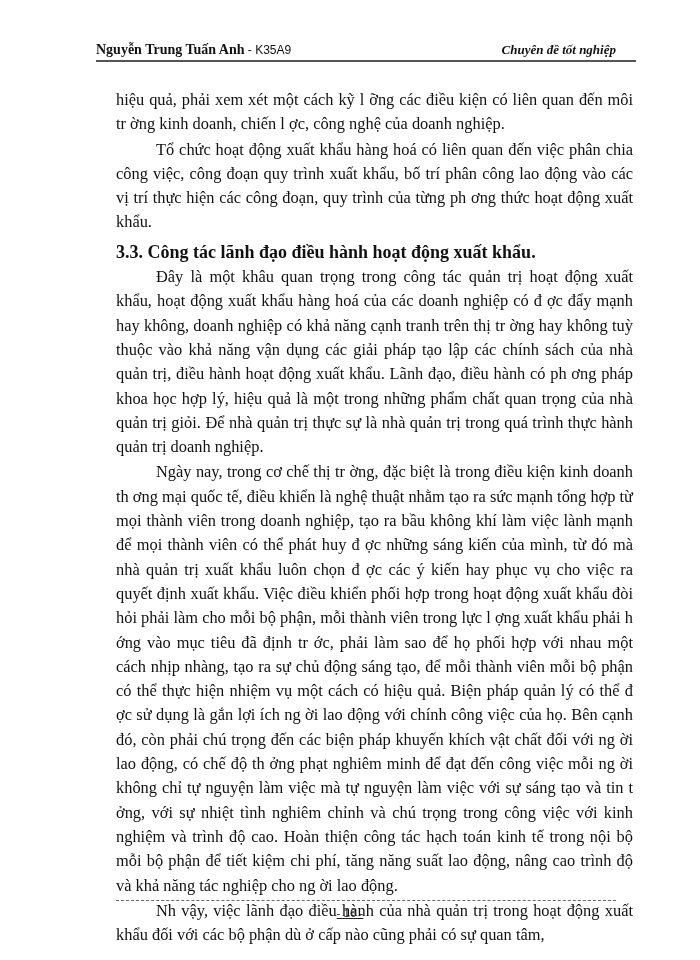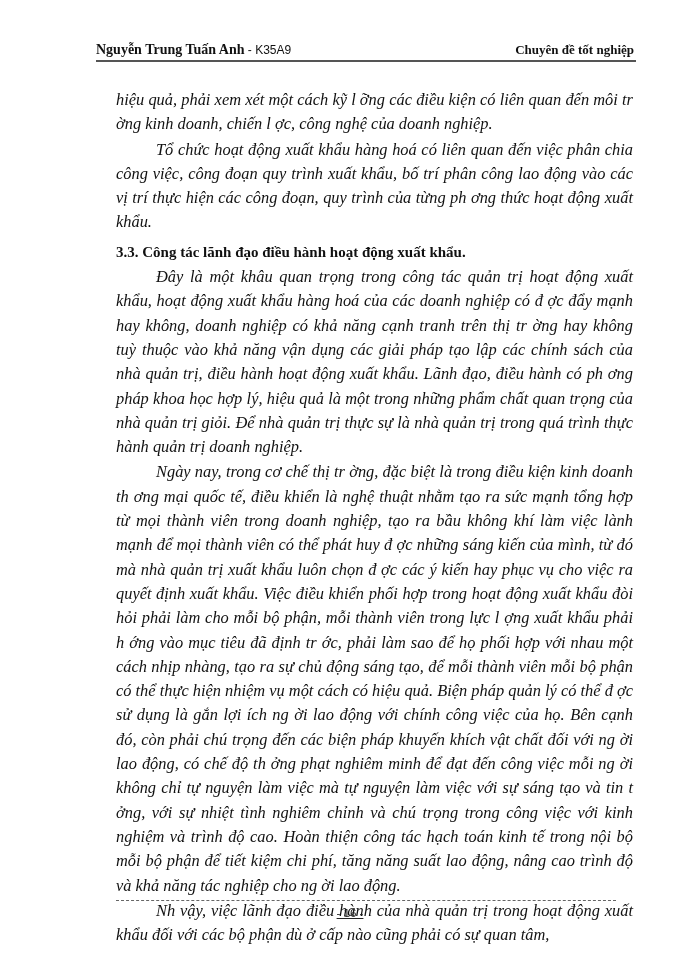--- a/index.html
+++ b/index.html
@@ -4,28 +4,28 @@
 <style>
   html, body { margin: 0; padding: 0; background: #ffffff; }
   body { width: 700px; height: 960px; position: relative; overflow: hidden;
          font-family: "Liberation Serif", "DejaVu Serif", serif; color: #111; }
   .page { position: absolute; left: 0; top: 0; width: 608px; height: 960px; background: #fff; }
   .header { position: absolute; left: 96px; top: 40px; width: 540px; height: 20px;
             border-bottom: 2px solid #555; }
   .header-left { position: absolute; left: 0; bottom: 2px; font-size: 14px; font-weight: bold;
                  white-space: nowrap; }
   .header-left .code { font-weight: normal; font-family: "Liberation Sans", sans-serif; font-size: 12px; }
-  .header-right { position: absolute; right: 2px; bottom: 2px; font-size: 13px; 
+  .header-right { position: absolute; right: 20px; bottom: 2px; font-size: 13px; font-style: italic;
                   font-weight: bold; white-space: nowrap; }
   .body { position: absolute; left: 116px; top: 88px; width: 517px; font-size: 16.4px;
           line-height: 24.3px; text-align: justify; }
-  .para { margin: 0; text-indent: 0; font-style: italic; }
+  .para { margin: 0; text-indent: 0; }
   .para.indent { text-indent: 40px; }
   .gap { margin-top: 1px; }
-  .heading { margin: 5px 0 0 0; font-weight: bold; font-size: 15px; }
+  .heading { margin: 5px 0 0 0; font-weight: bold; font-size: 18px; }
   .footer-rule { position: absolute; left: 116px; top: 900px; width: 500px; height: 0;
                  border-top: 1px dashed #666; }
   .page-num { position: absolute; left: 0; width: 700px; top: 907px; text-align: center;
               font-family: "Liberation Sans", sans-serif; font-size: 11.5px; color: #222; text-decoration: underline; }
 </style>
 </head>
 <body>
 
 <div class="page">
 

